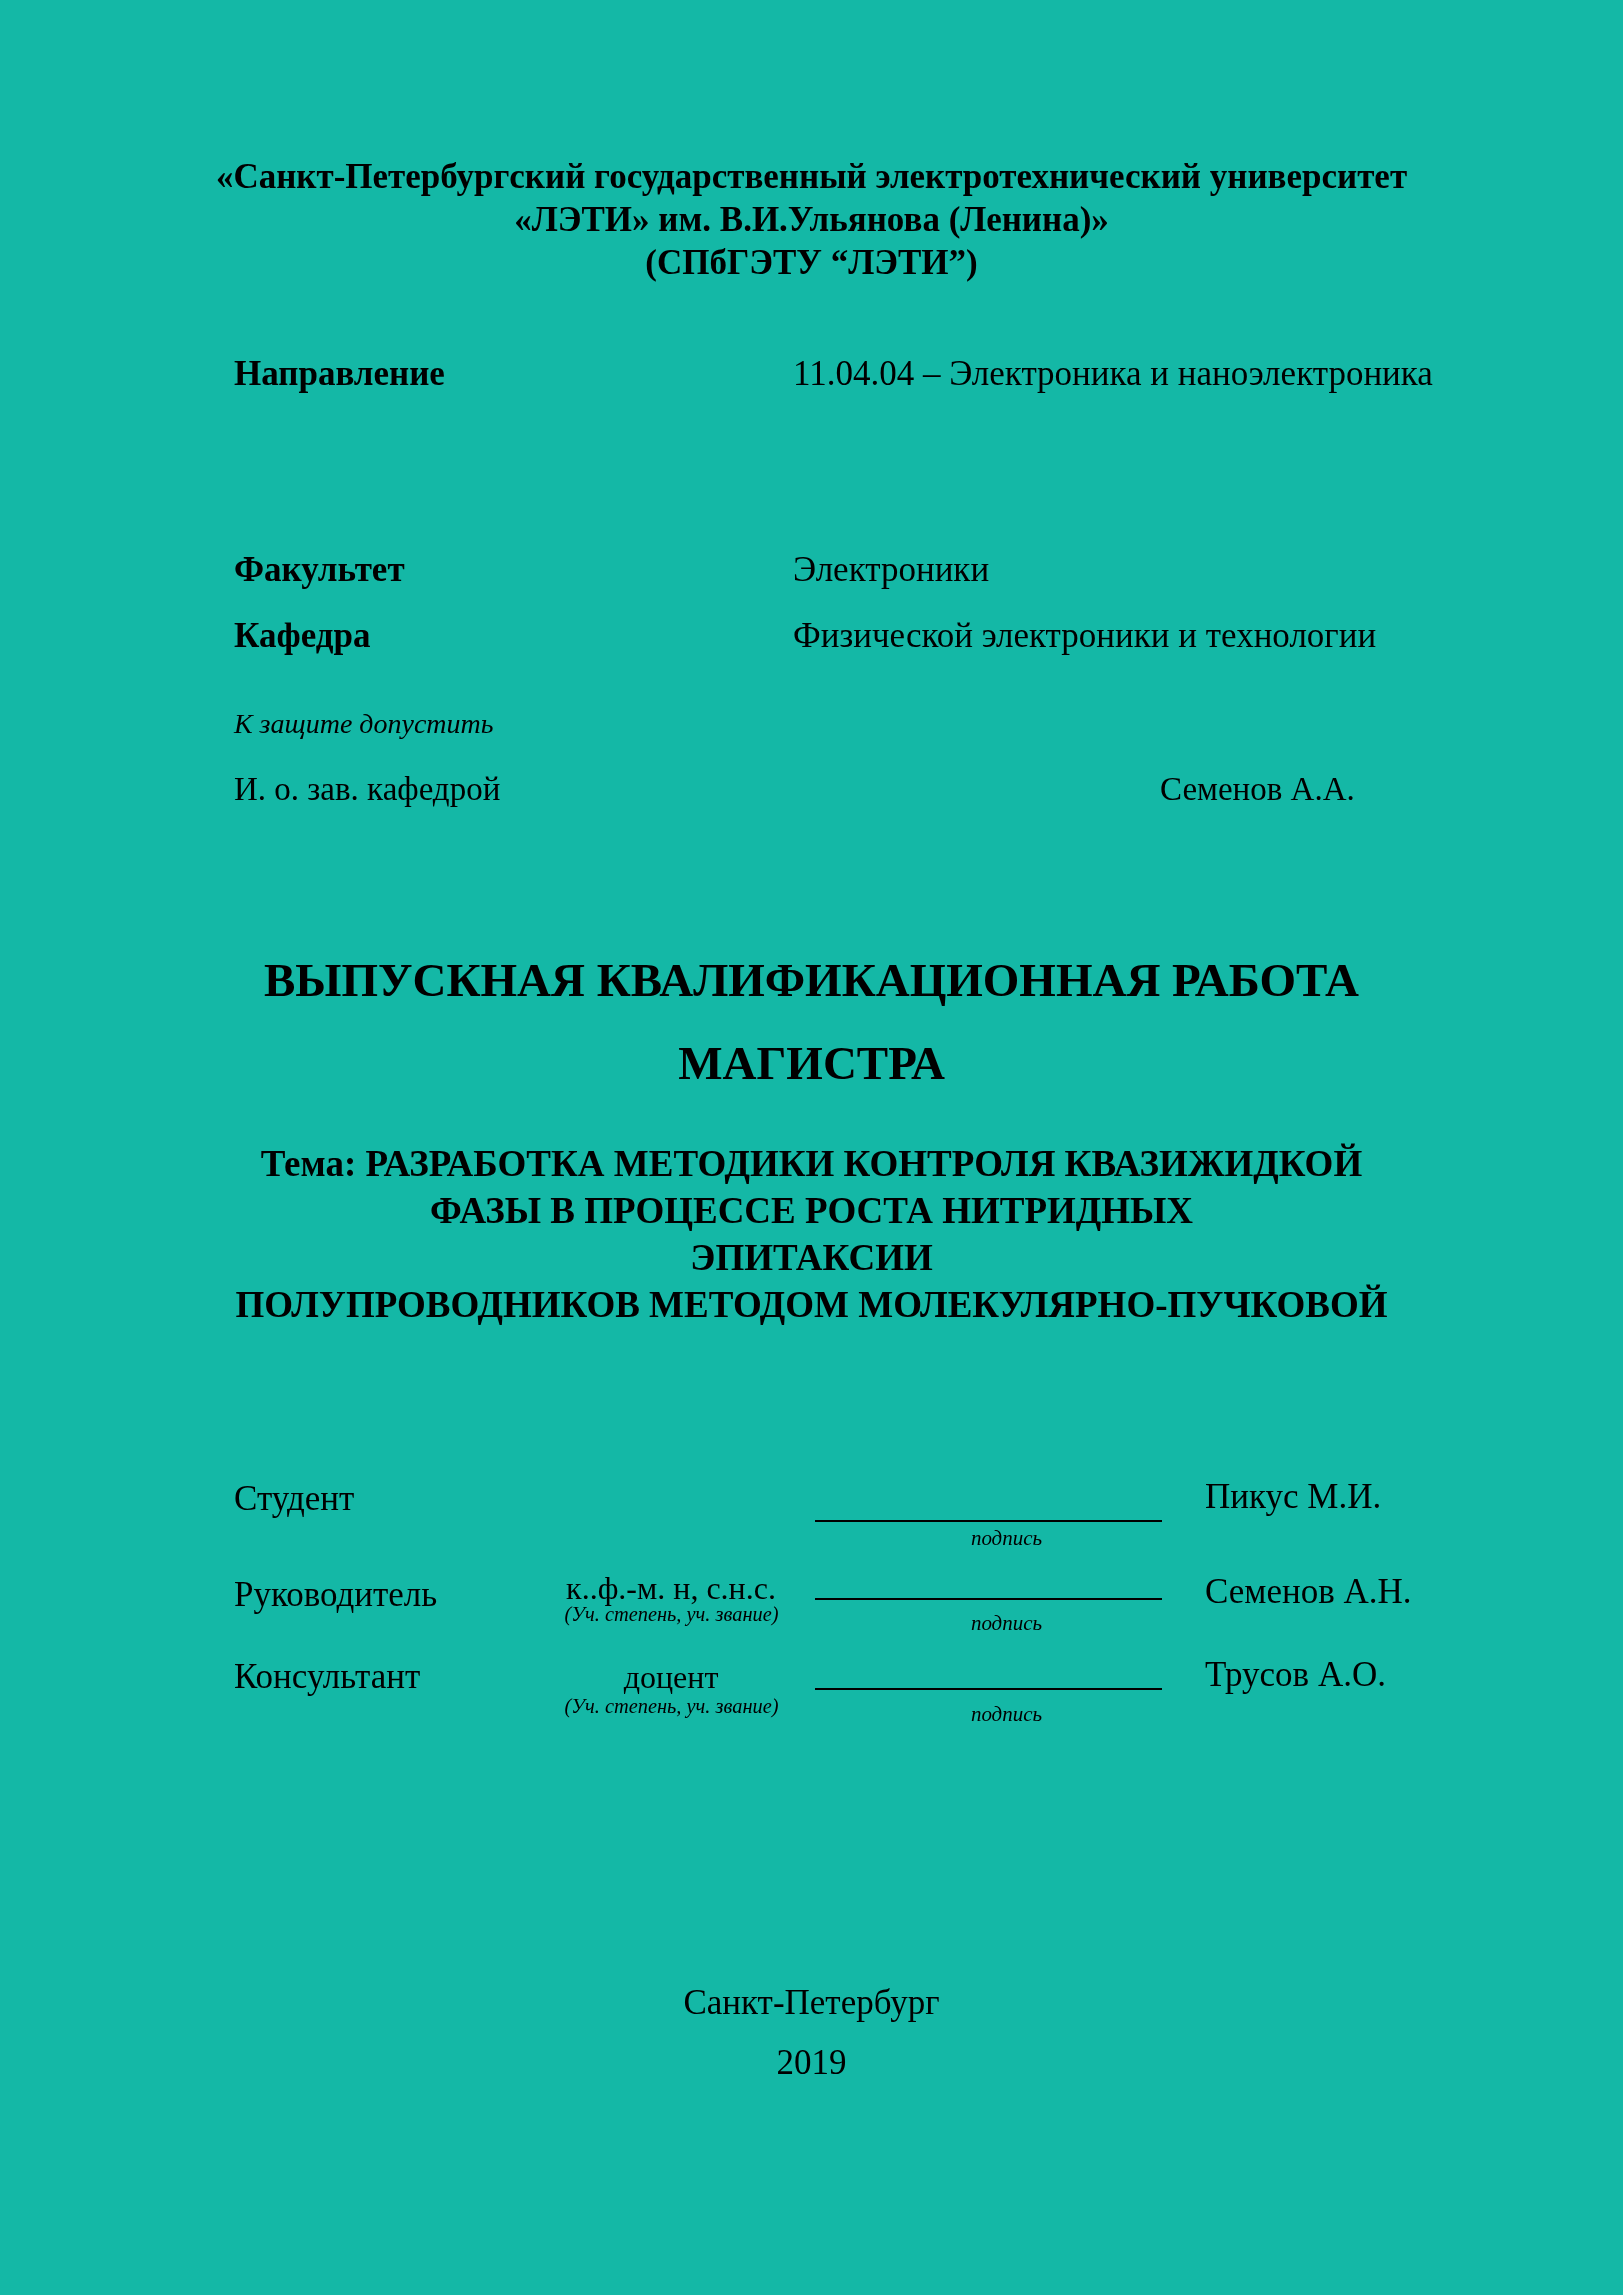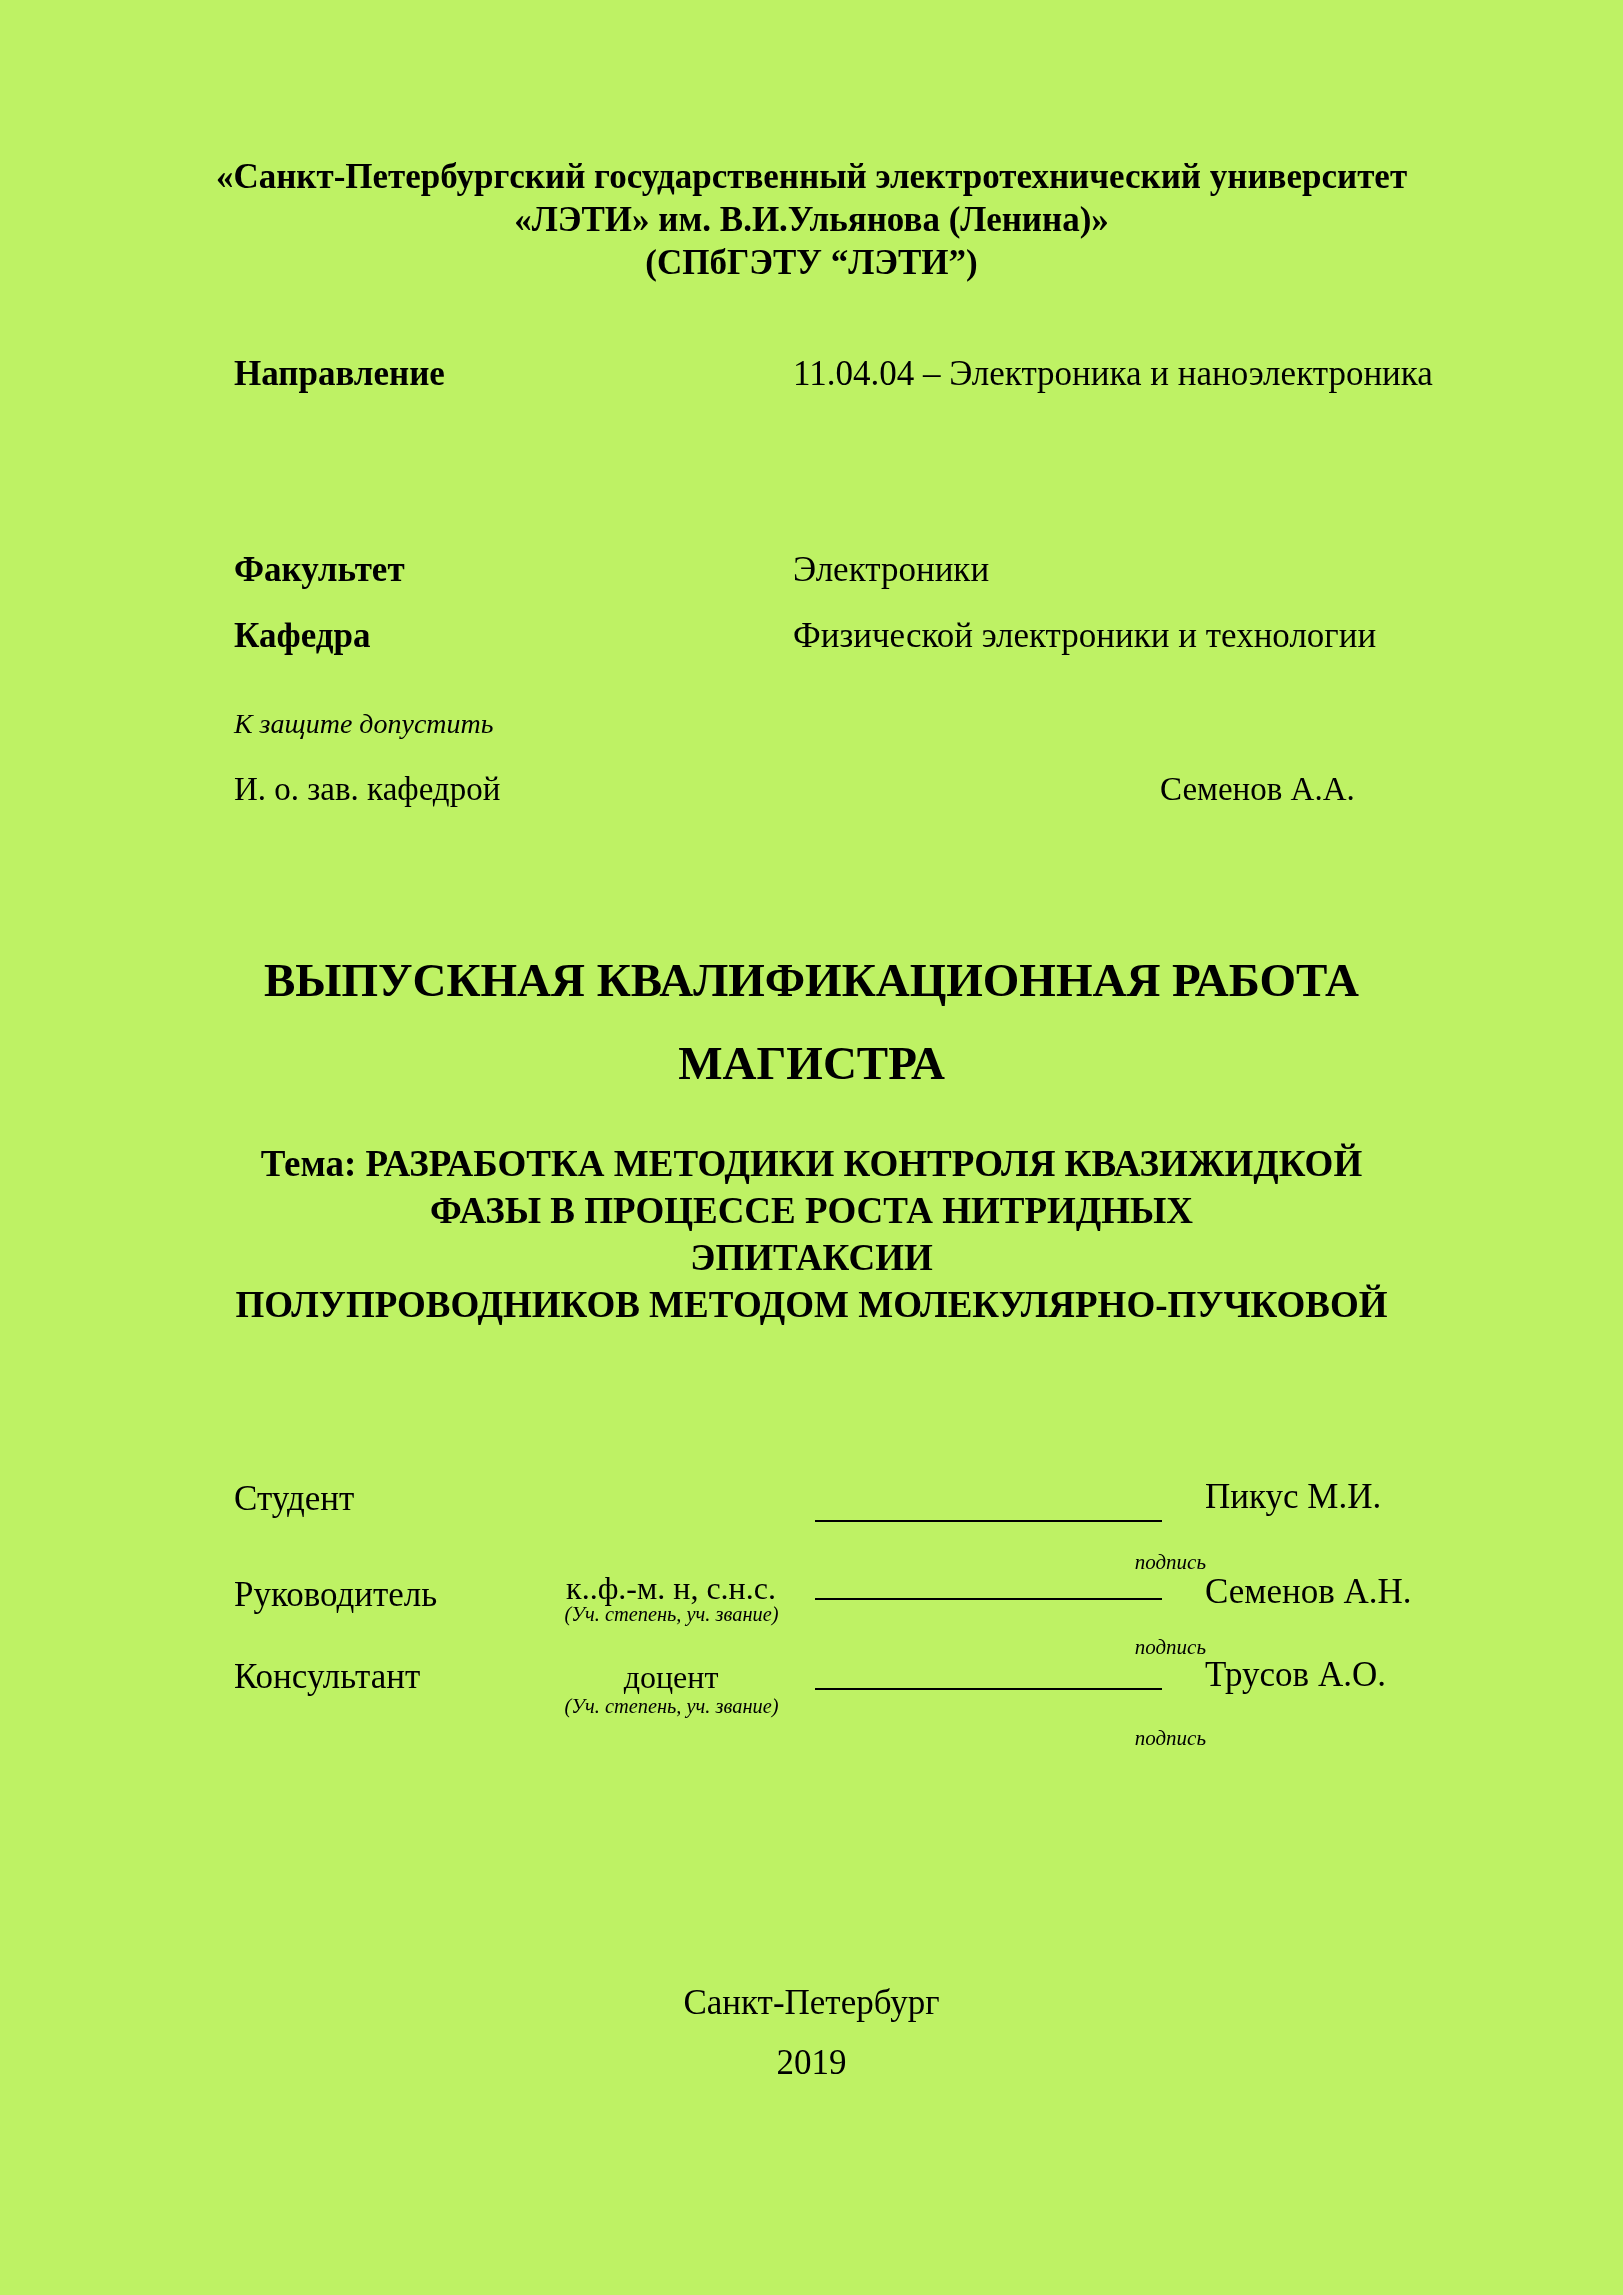--- a/index.html
+++ b/index.html
@@ -1,20 +1,20 @@
 <!DOCTYPE html>
 <html style="font-size:12.6px"><head>
 <meta charset="utf-8">
 <style>
   html, body { margin: 0; padding: 0; background: #ffffff; }
   .page {
     position: relative;
     width: 1623px;
     height: 2295px;
-    background: #bef264;
+    background: #14b8a6;
     color: #000000;
     font-family: "Liberation Serif", "DejaVu Serif", serif;
     overflow: hidden;
   }
 
   
   .header {
     position: absolute;
     top: 155px;
     left: 0;
@@ -104,26 +104,25 @@
     white-space: nowrap;
   }
   .sig-line {
     position: absolute;
     left: 815px;
     width: 347px;
     border-bottom: 2.4px solid #000000;
   }
   .sig-caption {
     position: absolute;
-    left: 859px;
+    left: 833px;
     width: 347px;
-    text-align: right;
+    text-align: center;
     font-style: italic;
     font-size: 21px;
-    margin-top: 24px;
   }
   .sig-name { position: absolute; left: 1205px; white-space: nowrap; }
 
   
   .row-student { top: 1474px; }
   .row-student .sig-role { top: 4.7px; }
   .row-student .sig-line { top: 0; height: 46px; }
   .row-student .sig-caption { top: 52px; }
   .row-student .sig-name { top: 3.1px; }
 

